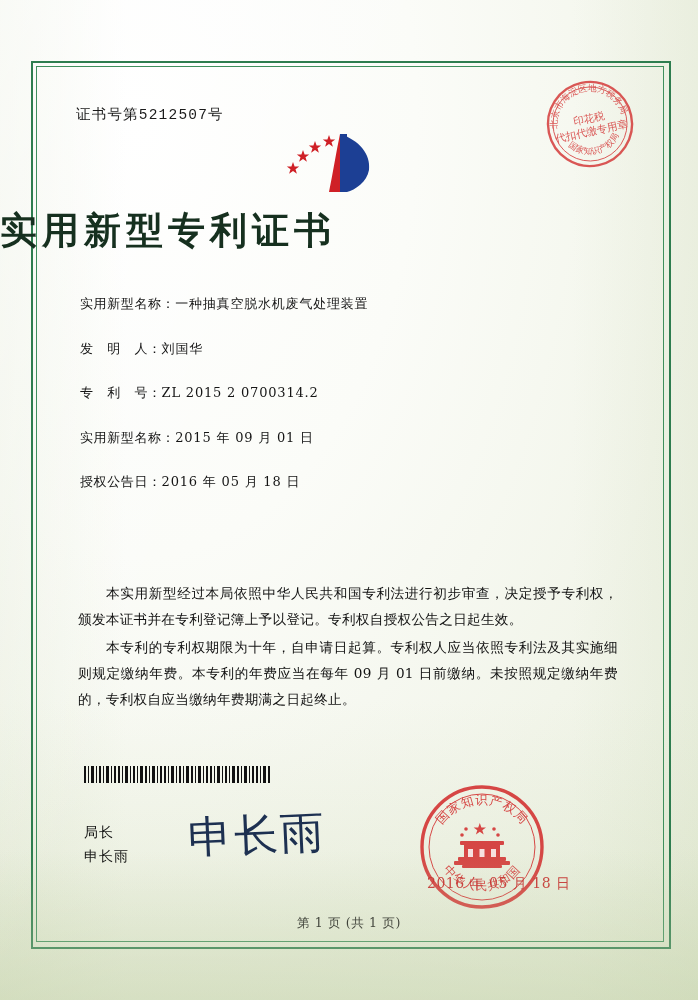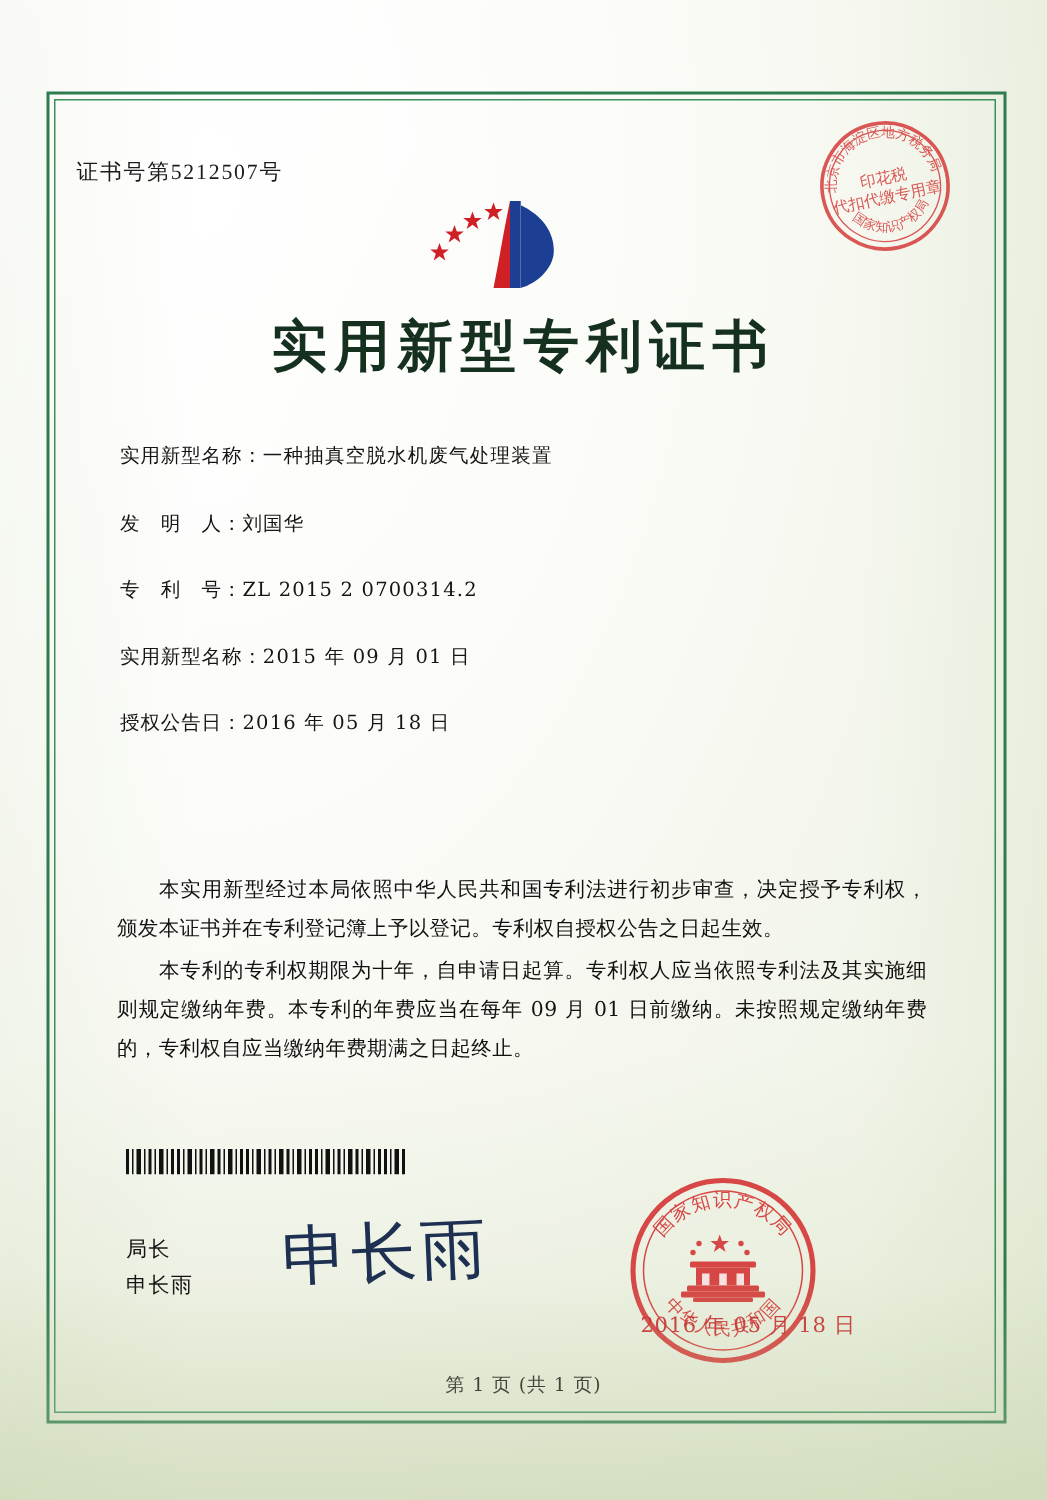--- a/index.html
+++ b/index.html
@@ -43,26 +43,26 @@
   .frame-inner {
     position: absolute;
     left: 36px;
     top: 66px;
     width: 626px;
     height: 874px;
     border: 1px solid #3f8f5d;
   }
   .cert-no {
     position: absolute;
-    left: 51px;
+    left: 76px;
     top: 105px;
     font-size: 14.5px;
     letter-spacing: 1.2px;
     color: #1b1b1b;
-    font-family: Liberation Serif, serif;
+    font-family: Liberation Mono, monospace;
   }
   
   .logo {
     position: absolute;
     left: 285px;
     top: 120px;
     width: 100px;
     height: 80px;
   }
   
@@ -71,21 +71,20 @@
     right: 62px;
     top: 78px;
     width: 92px;
     height: 92px;
   }
   .title {
     position: absolute;
     left: 0;
     right: 0;
     top: 206px;
-    text-align: center;
     font-size: 37px;
     letter-spacing: 5px;
     font-weight: bold;
     color: #16301f;
     font-family: Liberation Mono, monospace;
   }
   .fields {
     position: absolute;
     left: 80px;
     top: 295px;

